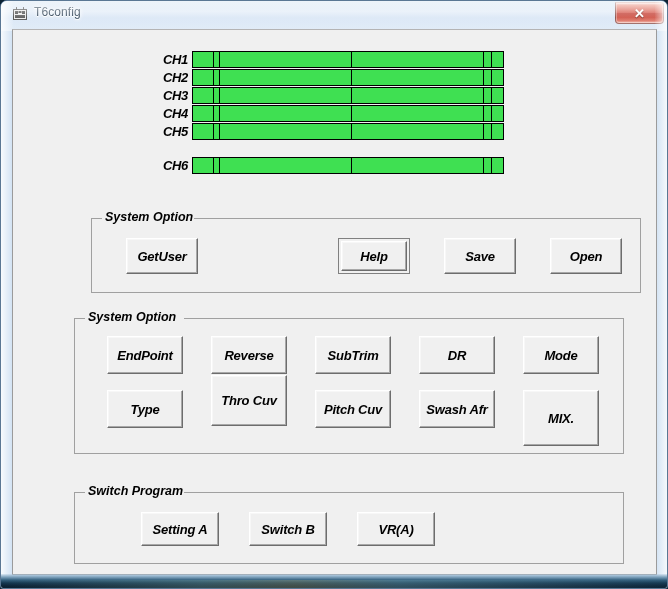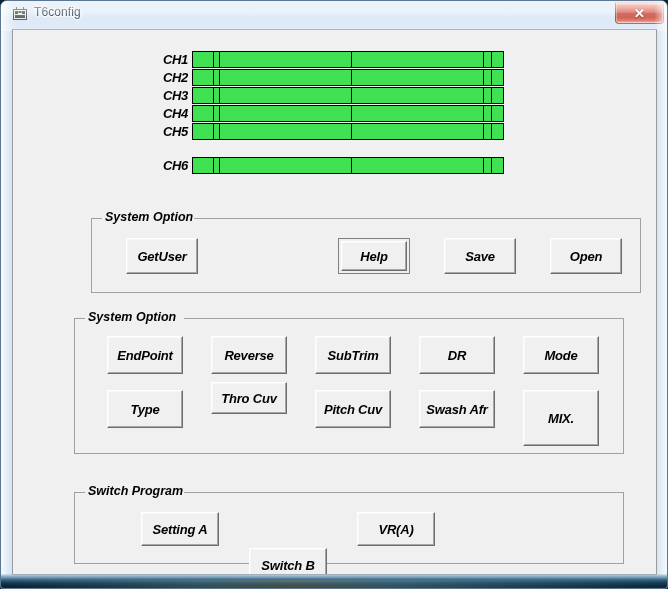--- a/index.html
+++ b/index.html
@@ -352,41 +352,41 @@
           </div>
           <div class="btn" style="width: 76px; height: 38px; left: 344px; top: 18px;">
             <span>DR</span>
           </div>
           <div class="btn" style="width: 76px; height: 38px; left: 448px; top: 18px;">
             <span>Mode</span>
           </div>
           <div class="btn" style="width: 76px; height: 38px; left: 32px; top: 72px;">
             <span>Type</span>
           </div>
-          <div class="btn" style="width: 76px; height: 32px; left: 136px; top: 64px; justify-content: center;">
+          <div class="btn" style="width: 76px; height: 51px; left: 136px; top: 57px; justify-content: center;">
             <span>Thro Cuv</span>
           </div>
           <div class="btn" style="width: 76px; height: 38px; left: 240px; top: 72px; text-align: right;">
             <span>Pitch Cuv</span>
           </div>
           <div class="btn" style="width: 76px; height: 38px; left: 344px; top: 72px;">
             <span>Swash Afr</span>
           </div>
           <div class="btn" style="width: 76px; height: 56px; left: 448px; top: 72px;">
             <span>MIX.</span>
           </div>
         </div>
         <div class="groupbox" style="left: 61px; top: 462px; width: 550px; height: 72px;">
           <div class="gb-title">Switch Program</div>
           <div class="gb-top-left" style="left: 0px; width: 10px;"></div>
           <div class="gb-top-right" style="left: 109.4px; right: 0px;"></div>
           <div class="btn" style="width: 78px; height: 34px; left: 66px; top: 20px;">
             <span>Setting A</span>
           </div>
-          <div class="btn" style="width: 78px; height: 34px; left: 174px; top: 20px; margin-top: 36px;">
+          <div class="btn" style="width: 78px; height: 34px; left: 174px; top: 20px;">
             <span>Switch B</span>
           </div>
           <div class="btn" style="width: 78px; height: 34px; left: 282px; top: 20px;">
             <span>VR(A)</span>
           </div>
         </div>
       </div>
 
   </div>
 

